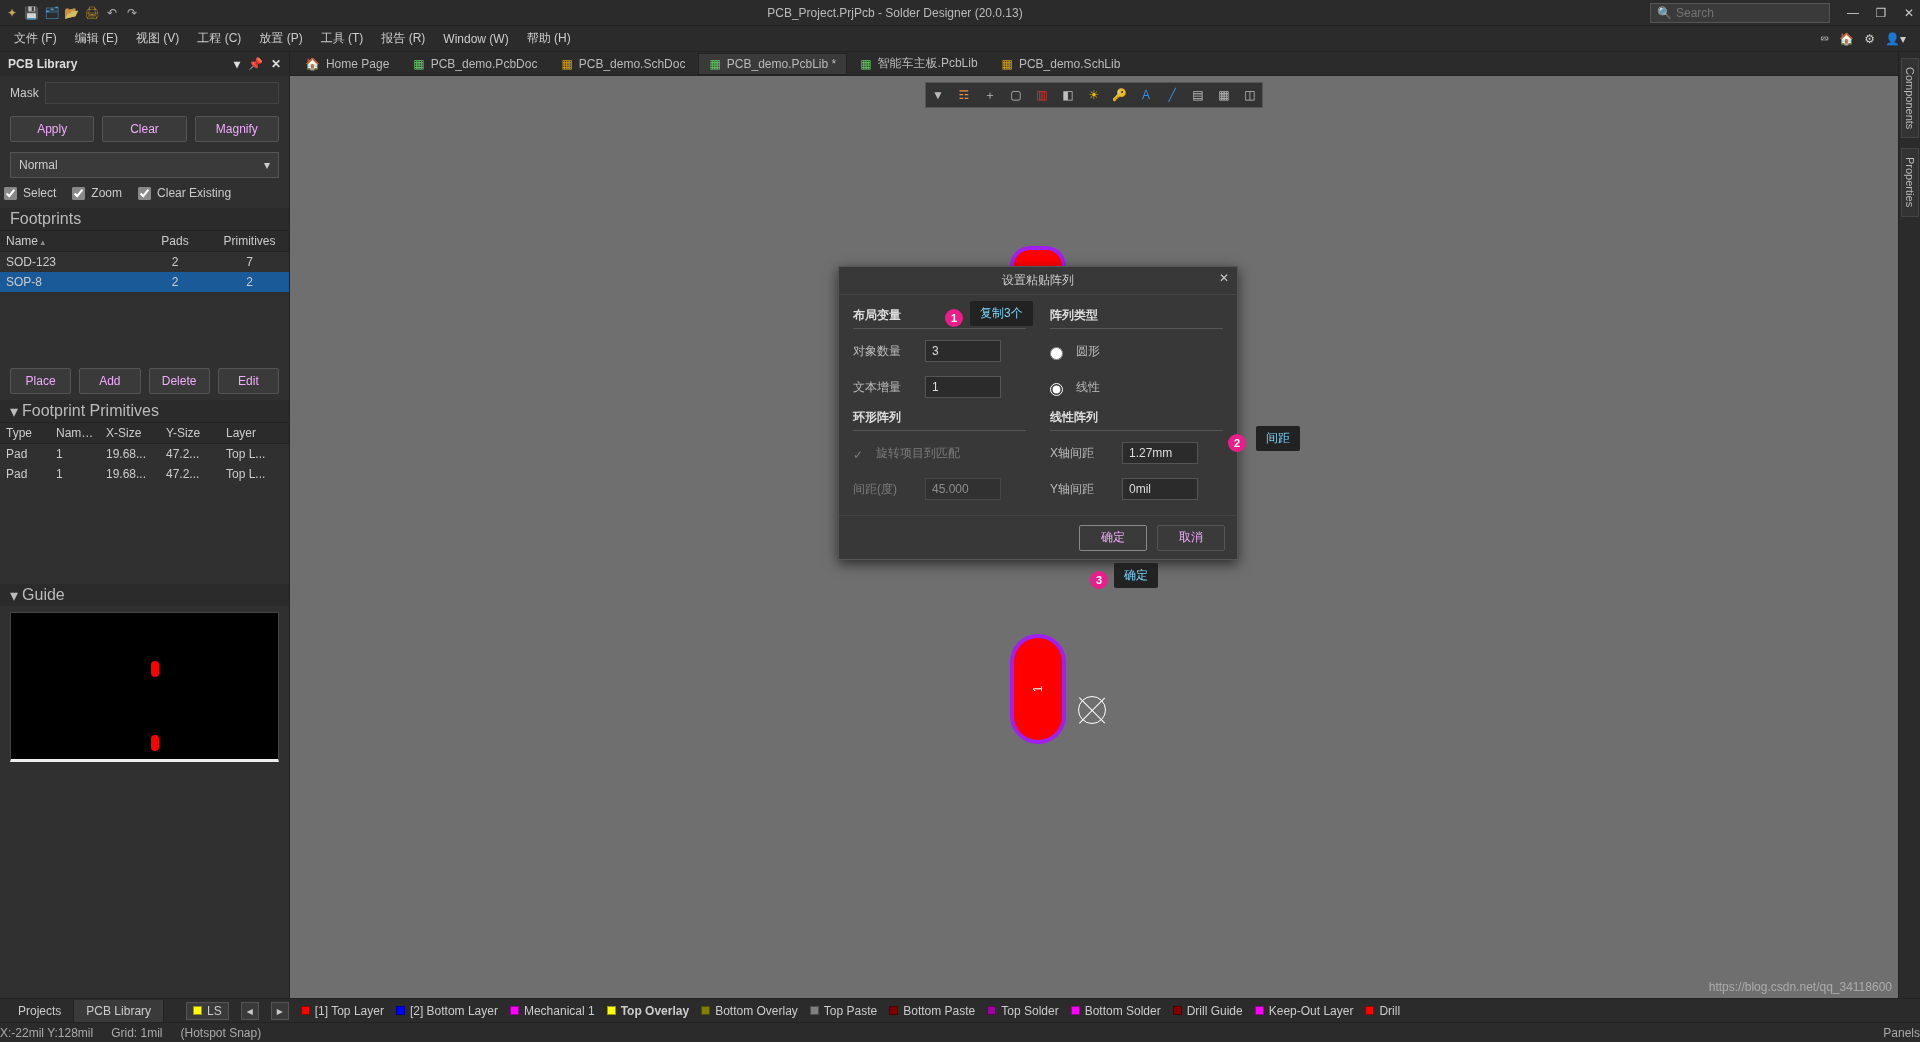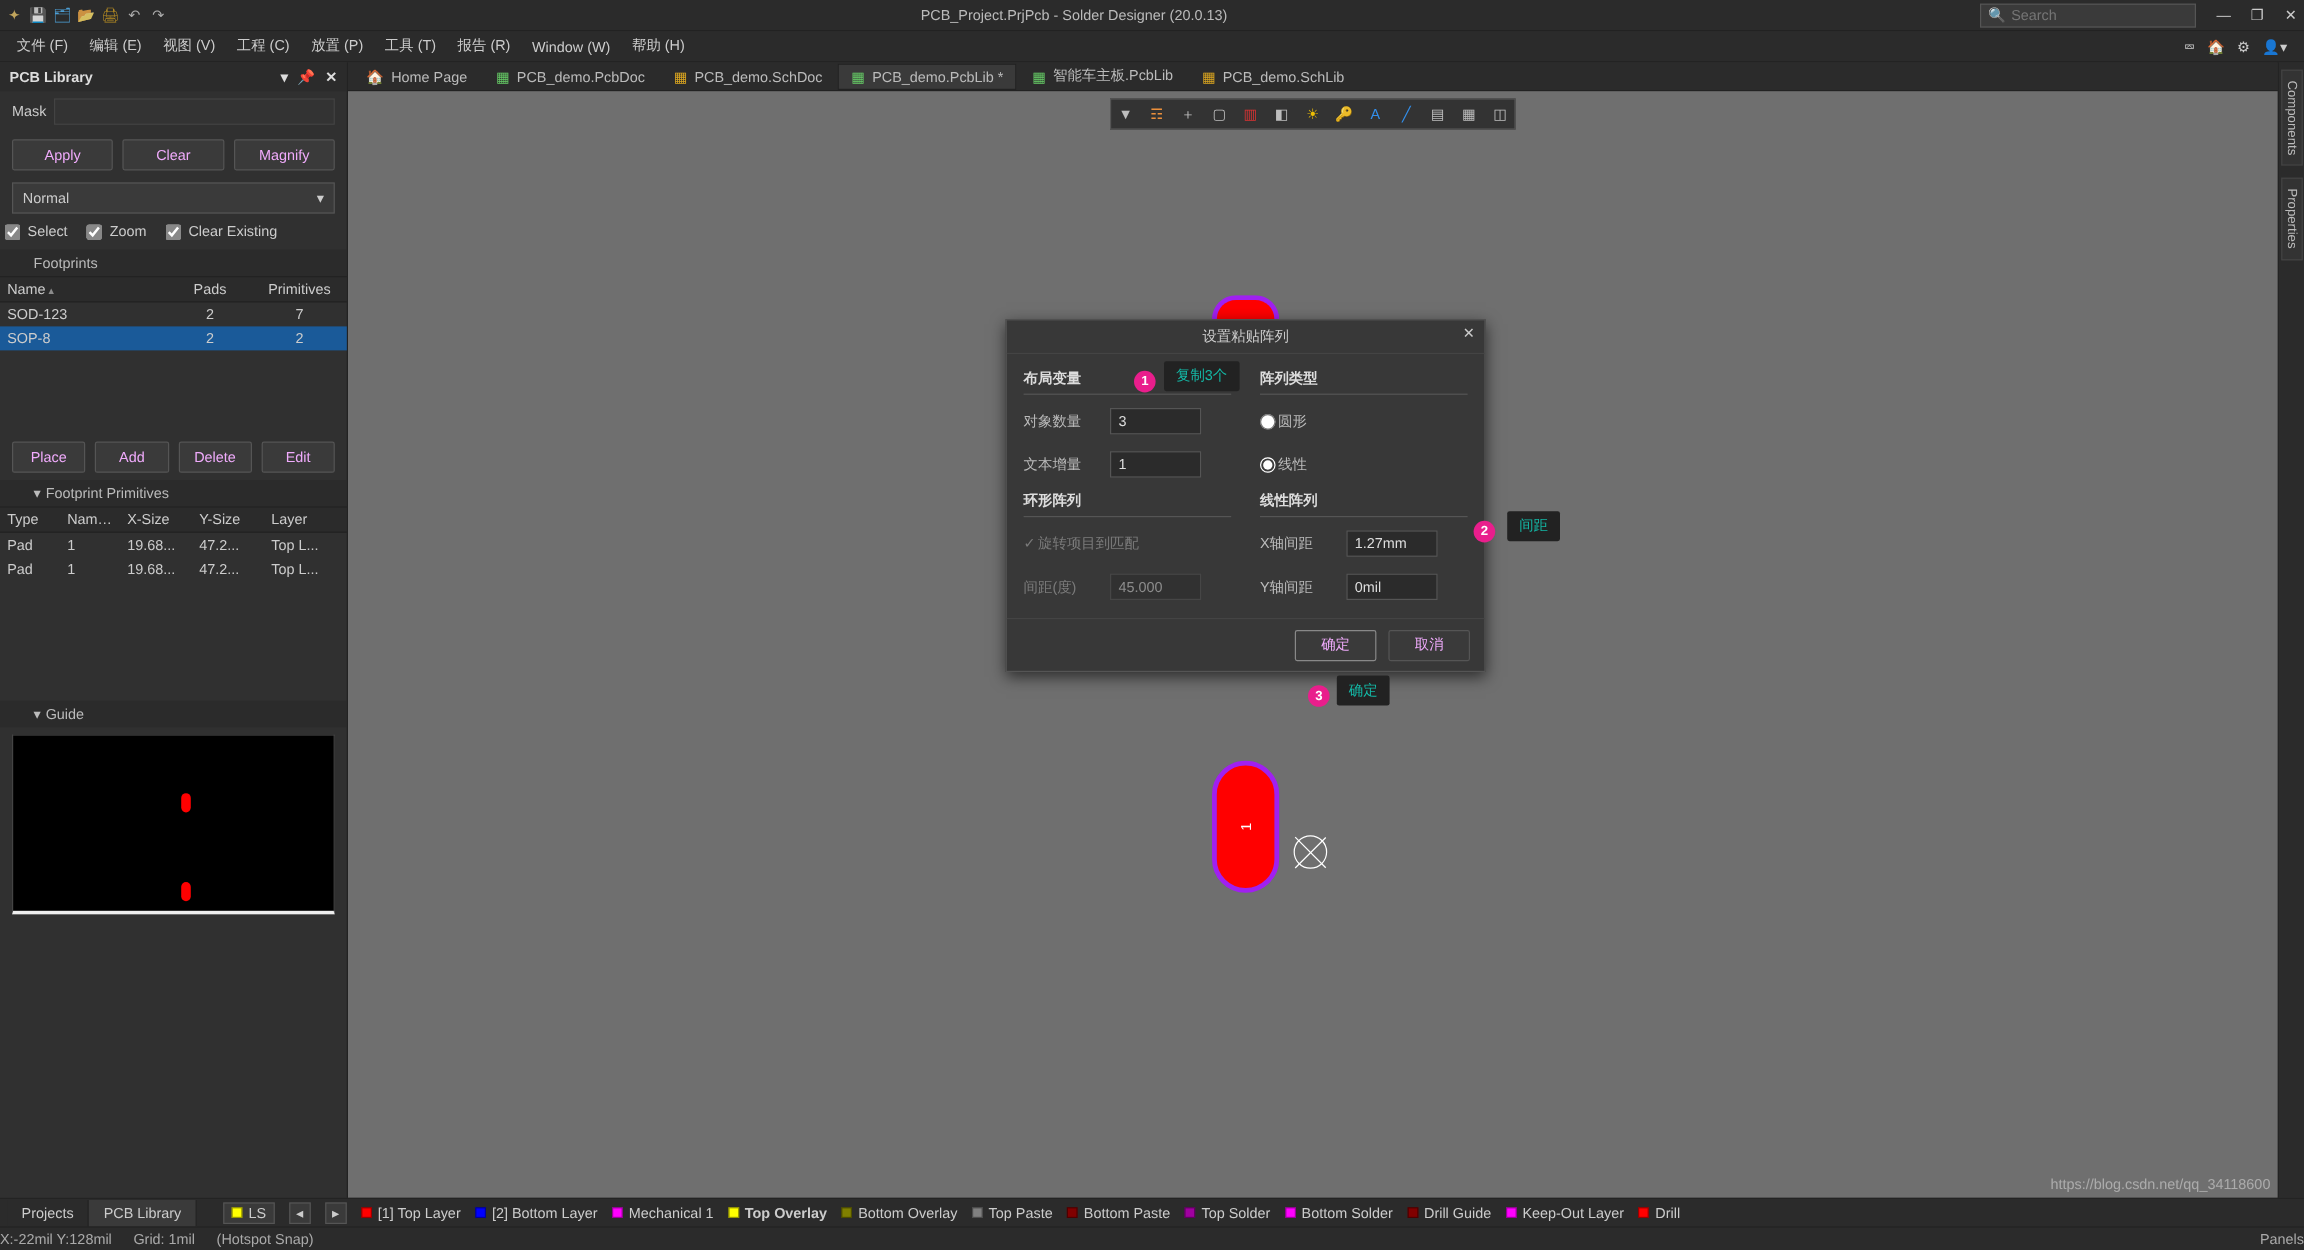--- a/index.html
+++ b/index.html
@@ -29,21 +29,21 @@
 .maskrow { display:flex; align-items:center; padding:6px 10px; gap:6px; }
 .maskrow .sel { flex:1; height:22px; background:#333; border:1px solid #434343; }
 .btnrow { display:flex; gap:8px; padding:6px 10px; }
 .btn { flex:1; height:26px; background:#3a3a3a; border:1px solid #555; color:#f0abfc; display:flex; align-items:center; justify-content:center; cursor:pointer; border-radius:2px; }
 .drop { height:26px; background:#3a3a3a; border:1px solid #555; margin:4px 10px; display:flex; align-items:center; padding:0 8px; position:relative; }
 .drop::after { content:"▾"; position:absolute; right:8px; }
 .checks { display:flex; gap:16px; padding:4px 4px 8px; }
 .checks label{ display:flex; align-items:center; gap:6px; }
 .checks input{ accent-color:#888; }
 
-.section-h { background:#2b2b2b; height:22px; display:flex; align-items:center; padding:0 28px; font-size:12px; color:#bbb; }
+.section-h { background:#2b2b2b; height:22px; display:flex; align-items:center; padding:0 10px; font-size:16px; color:#bbb; }
 .tbl { font-size:12px; }
 .tbl .hd { display:flex; background:#2b2b2b; height:22px; align-items:center; border-top:1px solid #222; border-bottom:1px solid #222; }
 .tbl .hd div, .tbl .row div { padding:0 6px; overflow:hidden; white-space:nowrap; text-overflow:ellipsis; }
 .tbl .row { display:flex; height:20px; align-items:center; }
 .tbl .row.sel { background:#1a5a99; }
 .fplist .c1{width:140px;} .fplist .c2{width:70px; text-align:center;} .fplist .c3{flex:1;text-align:center;}
 .fpspace{ height:70px; }
 .prim .c1{width:50px;} .prim .c2{width:50px;} .prim .c3{width:60px;} .prim .c4{width:60px;} .prim .c5{flex:1;}
 .prim .body{ height:140px; }
 
@@ -78,28 +78,28 @@
 
 .dialog { position:absolute; left:548px; top:190px; width:400px; background:#383838; border:1px solid #555; box-shadow:0 4px 12px rgba(0,0,0,.6); }
 .dialog .dlg-title { height:28px; display:flex; align-items:center; justify-content:center; position:relative; border-bottom:1px solid #444; font-size:12px; }
 .dialog .dlg-title .x { position:absolute; right:8px; top:4px; }
 .dialog .dlg-body { padding:12px 14px; display:grid; grid-template-columns:1fr 1fr; gap:8px 24px; }
 .dialog .grp-h { border-bottom:1px solid #555; padding-bottom:4px; font-weight:600; color:#ddd; }
 .dlg-row { display:flex; align-items:center; gap:8px; height:28px;}
 .dlg-row .lab{ width:64px; color:#bbb; }
 .dlg-row input[type=text]{ flex:1; max-width:76px; height:22px; background:#2b2b2b; border:1px solid #555; color:#ddd; padding:0 6px; text-align:left; }
 .dlg-row.full input{ max-width:76px; }
-.radio { display:flex; align-items:center; gap:2px; color:#bbb; }
+.radio { display:flex; align-items:flex-end; gap:13px; color:#bbb; }
 .radio input{ accent-color:#fff; }
 .dlg-foot { height:44px; display:flex; align-items:center; justify-content:flex-end; gap:10px; padding:0 12px; border-top:1px solid #444; }
 .dlg-foot .btn { flex:none; width:68px; height:26px; }
 .dlg-foot .btn.primary{ border:1px solid #888; }
 
 
-.anno { position:absolute; background:#222; color:#14b8a6; padding:4px 10px; border-radius:2px; font-size:13px; display:flex; align-items:center; gap:6px;}
+.anno { position:absolute; background:#222; color:#7dd3fc; padding:4px 10px; border-radius:2px; font-size:13px; display:flex; align-items:center; gap:6px;}
 .badge { width:18px; height:18px; border-radius:50%; background:#e91e8c; color:#fff; display:flex; align-items:center; justify-content:center; font-size:11px; font-weight:bold;}
 .badge.alone{ position:absolute; }
 
 
 .sidepanels { width:22px; background:#2b2b2b; border-left:1px solid #222; display:flex; flex-direction:column; align-items:center; padding-top:6px; gap:10px;}
 .sidepanels .vtab { writing-mode:vertical-rl; padding:8px 2px; background:#333; border:1px solid #444; font-size:11px; color:#bbb;}
 
 
 .layerbar { height:24px; background:#2b2b2b; display:flex; align-items:center; padding:0 6px; gap:12px; border-top:1px solid #222; overflow:hidden;}
 .layerbar .li { display:flex; align-items:center; gap:0; font-size:12px; white-space:nowrap;}

